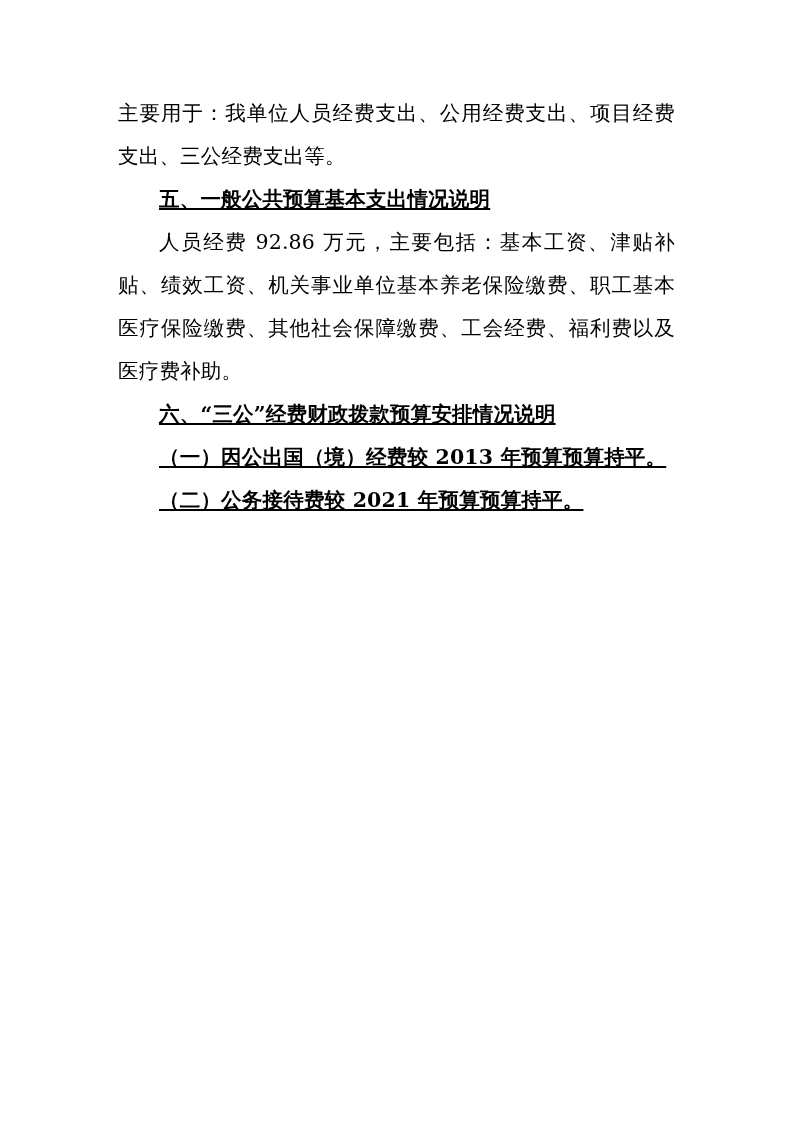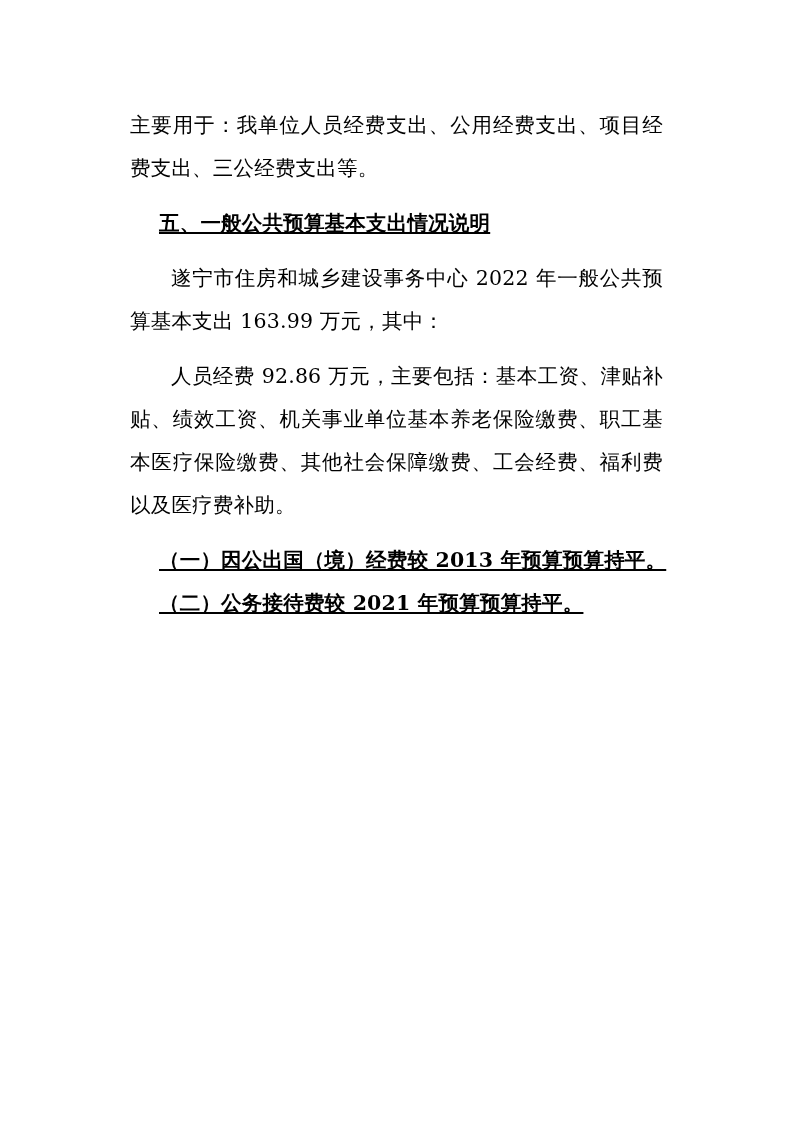--- a/index.html
+++ b/index.html
@@ -19,46 +19,46 @@
     overflow: hidden;
   }
   .doc-body {
     font-size: 20.5px;
     line-height: 43px;
     text-align: justify;
     text-justify: inter-ideograph;
     letter-spacing: 0.2px;
   }
   p.para {
-    margin: 12px;
+    margin: 0;
     text-indent: 2em;
   }
   p.heading {
     margin: 0;
     text-indent: 2em;
     font-weight: bold;
     text-decoration: underline;
   }
 </style>
 </head>
 <body>
 
 <div class="page">
   <div class="doc-body">
 
     <p class="para" style="text-indent:0;">主要用于：我单位人员经费支出、公用经费支出、项目经费支出、三公经费支出等。</p>
 
 
     <p class="heading">五、一般公共预算基本支出情况说明</p>
 
-    <p class="para">遂宁市住房和城乡建设事务中心 2022 年一般公共预算基本支出 163.99 万元，其中：</p>
 
     <p class="para">人员经费 92.86 万元，主要包括：基本工资、津贴补贴、绩效工资、机关事业单位基本养老保险缴费、职工基本医疗保险缴费、其他社会保障缴费、工会经费、福利费以及医疗费补助。</p>
 
 
+    <p class="heading">六、“三公”经费财政拨款预算安排情况说明</p>
 
 
     <p class="heading">（一）因公出国（境）经费较 2013 年预算预算持平。</p>
 
     <p class="heading">（二）公务接待费较 2021 年预算预算持平。</p>
 
   </div>
 </div>
 
 </body></html>

